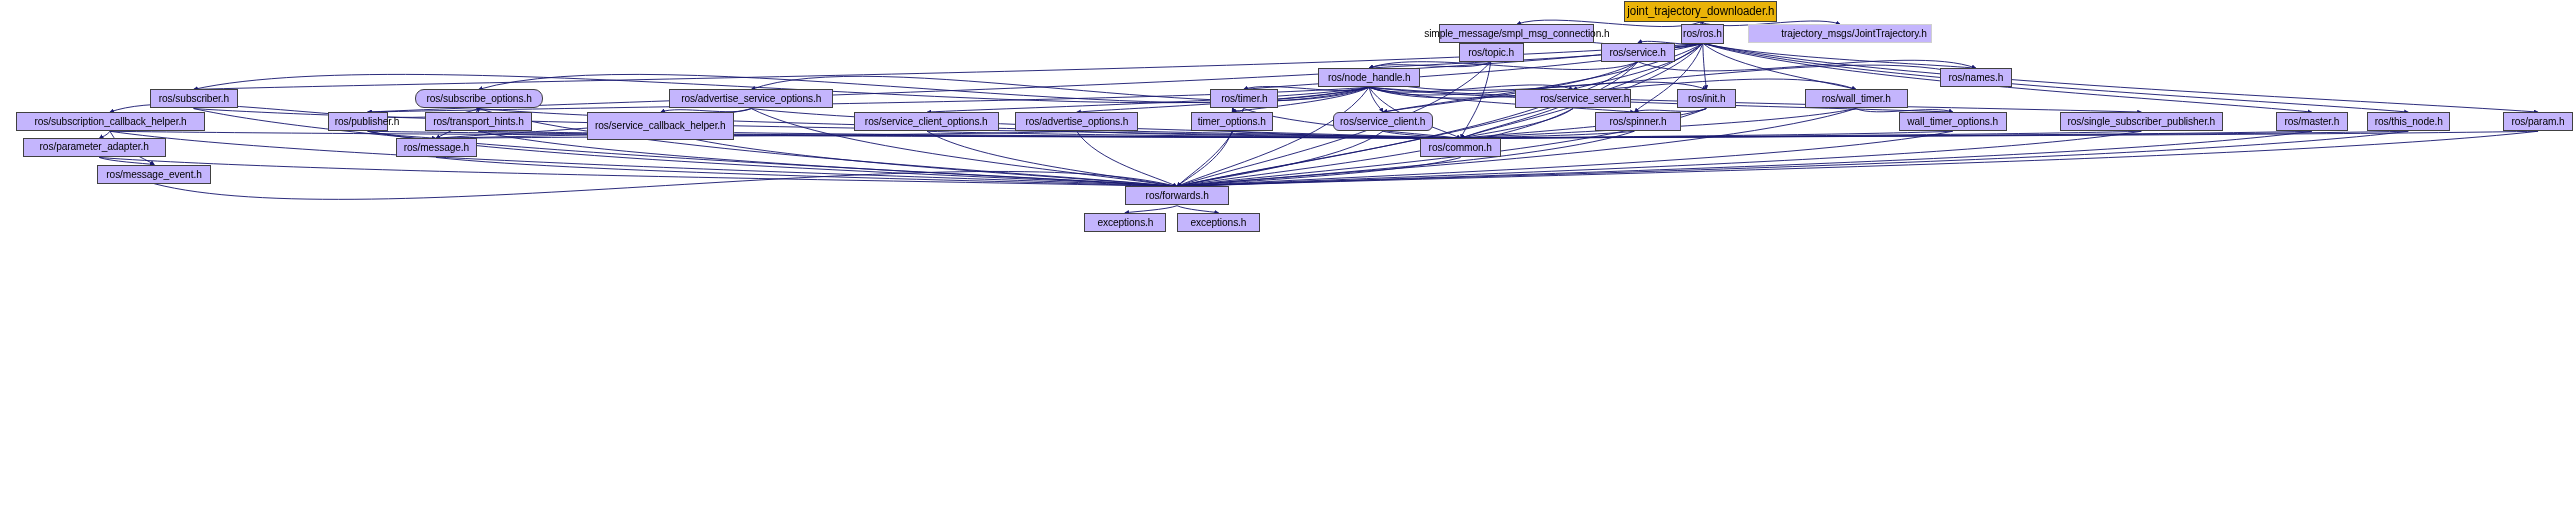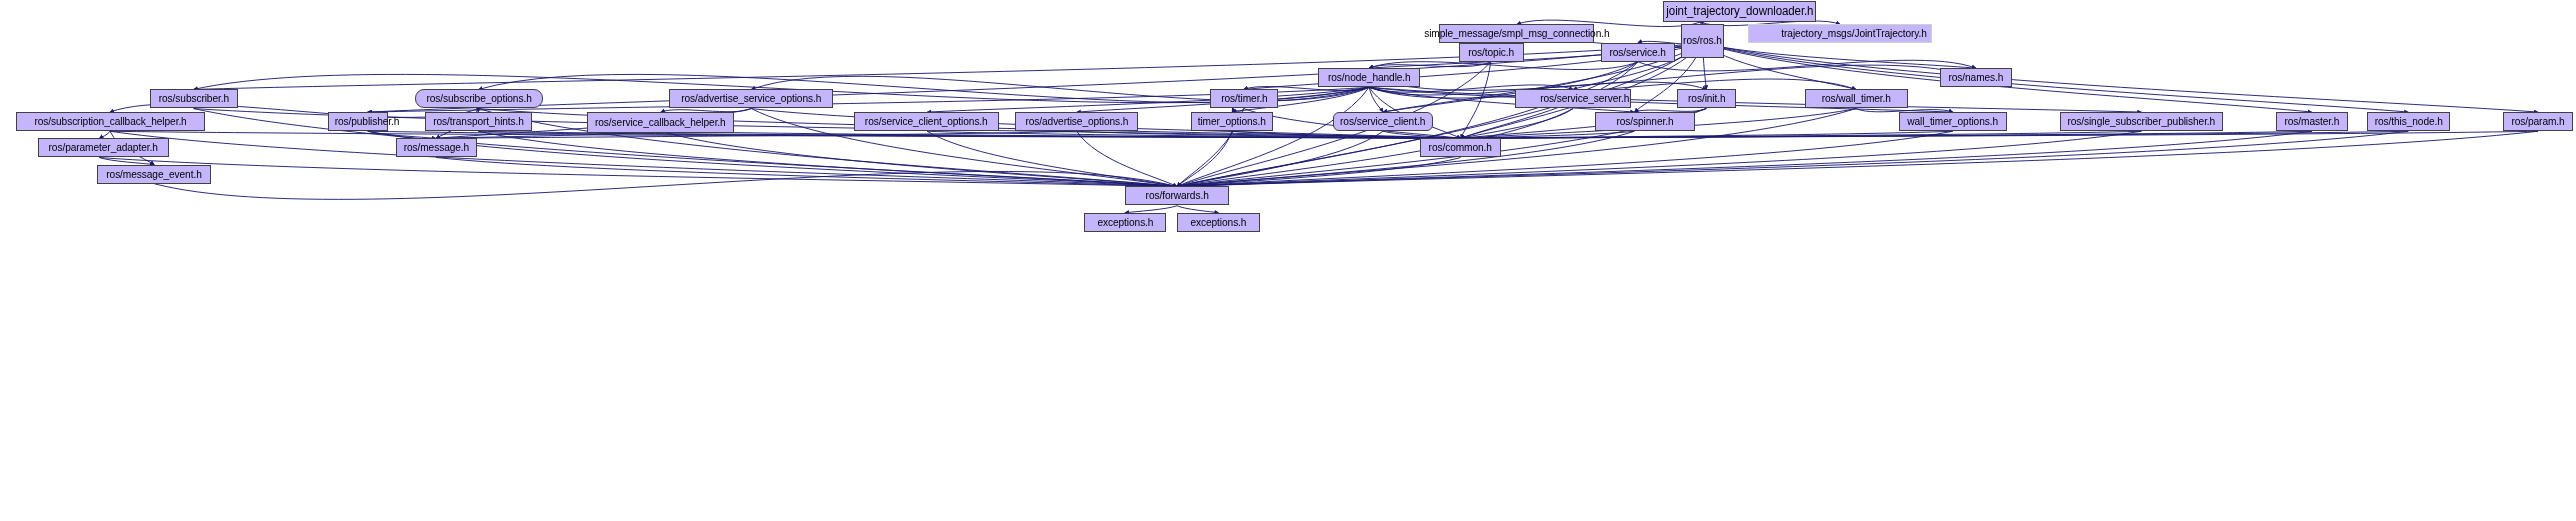--- a/index.html
+++ b/index.html
@@ -34,25 +34,24 @@
     border: 0.7px solid #404040;
     background: #c4b5fd;
     color: #000000;
     height: 19px;
     line-height: 17.7px;
     font-size: 10.6px;
     letter-spacing: -0.1px;
     z-index: 5;
   }
   .node.root {
-    background: #c4b5fd;
+    background: #eab308;
     border: 1.4px solid #404040;
     font-size: 12px;
     height: 20.6px;
-    margin-left: 39px;
   }
   .node.soft {
     border: 0.7px solid #d0d0d0;
     padding-left: 28px;
   }
   .node .label {
     padding: 0 4.3px;
     transform: scaleX(0.96);
   }
 </style>
@@ -177,21 +176,21 @@
         <path d="M 1660 290 C 1671.7 295.5, 1706.8 298.2, 1718.5 300" fill="none" stroke="#191970" stroke-width="1.3" marker-end="url(#arrow)"></path>
       </g>
   </svg>
   <div id="node-layer">
       <div class="node root" style="left: 1624px; top: 1.4px; width: 153px; height: 20.6px;">
         <span class="label">joint_trajectory_downloader.h</span>
       </div>
       <div class="node" style="left: 1439px; top: 24px; width: 155px; height: 19px;">
         <span class="label">simple_message/smpl_msg_connection.h</span>
       </div>
-      <div class="node" style="left: 1681px; top: 24px; width: 43px; height: 34px;">
+      <div class="node" style="left: 1681px; top: 24px; width: 43px; height: 20px;">
         <span class="label">ros/ros.h</span>
       </div>
       <div class="node soft" style="left: 1748px; top: 24px; width: 184px; height: 19px;">
         <span class="label">trajectory_msgs/JointTrajectory.h</span>
       </div>
       <div class="node" style="left: 1459px; top: 43px; width: 65px; height: 19px;">
         <span class="label">ros/topic.h</span>
       </div>
       <div class="node" style="left: 1601px; top: 43px; width: 74px; height: 19px;">
         <span class="label">ros/service.h</span>
@@ -225,54 +224,54 @@
       </div>
       <div class="node" style="left: 15.6px; top: 112px; width: 189px; height: 19px;">
         <span class="label">ros/subscription_callback_helper.h</span>
       </div>
       <div class="node" style="left: 328px; top: 112px; width: 60px; height: 19px; padding-left: 18px;">
         <span class="label">ros/publisher.h</span>
       </div>
       <div class="node" style="left: 425px; top: 112px; width: 107px; height: 19px;">
         <span class="label">ros/transport_hints.h</span>
       </div>
-      <div class="node" style="left: 587px; top: 112px; width: 147px; height: 21px;">
+      <div class="node" style="left: 587px; top: 112px; width: 147px; height: 28px;">
         <span class="label">ros/service_callback_helper.h</span>
       </div>
       <div class="node" style="left: 854px; top: 112px; width: 145px; height: 19px;">
         <span class="label">ros/service_client_options.h</span>
       </div>
       <div class="node" style="left: 1015px; top: 112px; width: 123px; height: 19px;">
         <span class="label">ros/advertise_options.h</span>
       </div>
       <div class="node" style="left: 1191px; top: 112px; width: 82px; height: 19px;">
         <span class="label">timer_options.h</span>
       </div>
       <div class="node" style="left: 1333px; top: 112px; width: 100px; height: 19px; border-radius: 6px;">
         <span class="label">ros/service_client.h</span>
       </div>
-      <div class="node" style="left: 1595px; top: 112px; width: 100px; height: 19px;">
+      <div class="node" style="left: 1595px; top: 112px; width: 86px; height: 19px;">
         <span class="label">ros/spinner.h</span>
       </div>
       <div class="node" style="left: 1899px; top: 112px; width: 108px; height: 19px;">
         <span class="label">wall_timer_options.h</span>
       </div>
       <div class="node" style="left: 2060px; top: 112px; width: 163px; height: 19px;">
         <span class="label">ros/single_subscriber_publisher.h</span>
       </div>
       <div class="node" style="left: 2276px; top: 112px; width: 72px; height: 19px;">
         <span class="label">ros/master.h</span>
       </div>
       <div class="node" style="left: 2367px; top: 112px; width: 83px; height: 19px;">
         <span class="label">ros/this_node.h</span>
       </div>
       <div class="node" style="left: 2503px; top: 112px; width: 70px; height: 19px;">
         <span class="label">ros/param.h</span>
       </div>
-      <div class="node" style="left: 38px; top: 138px; width: 131px; height: 19px;">
+      <div class="node" style="left: 23px; top: 138px; width: 143px; height: 19px; align-items: flex-end;">
         <span class="label">ros/parameter_adapter.h</span>
       </div>
       <div class="node" style="left: 396px; top: 138px; width: 81px; height: 19px;">
         <span class="label">ros/message.h</span>
       </div>
       <div class="node" style="left: 1420px; top: 138px; width: 81px; height: 19px;">
         <span class="label">ros/common.h</span>
       </div>
       <div class="node" style="left: 97px; top: 165px; width: 114px; height: 19px;">
         <span class="label">ros/message_event.h</span>

